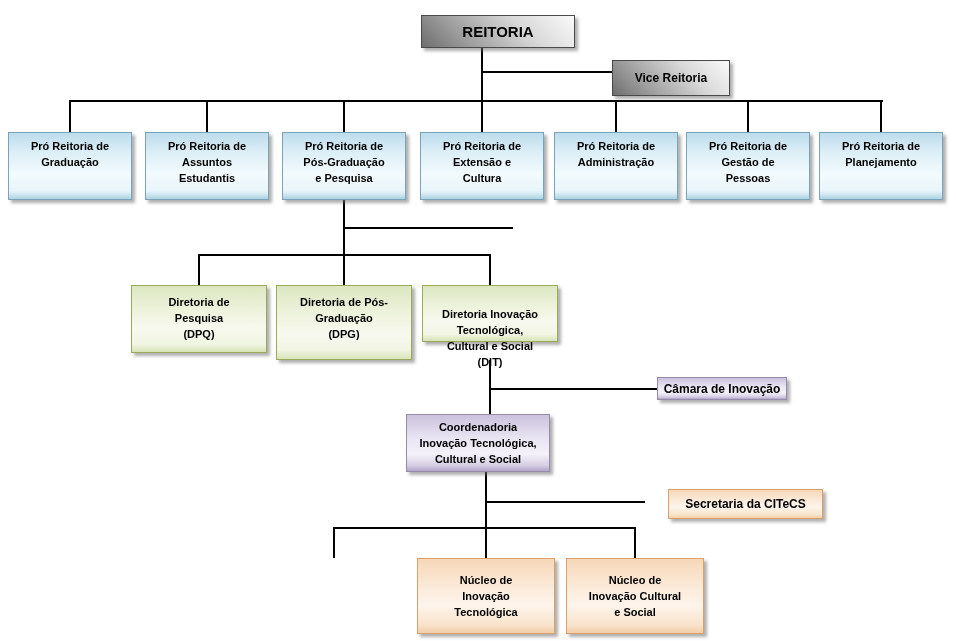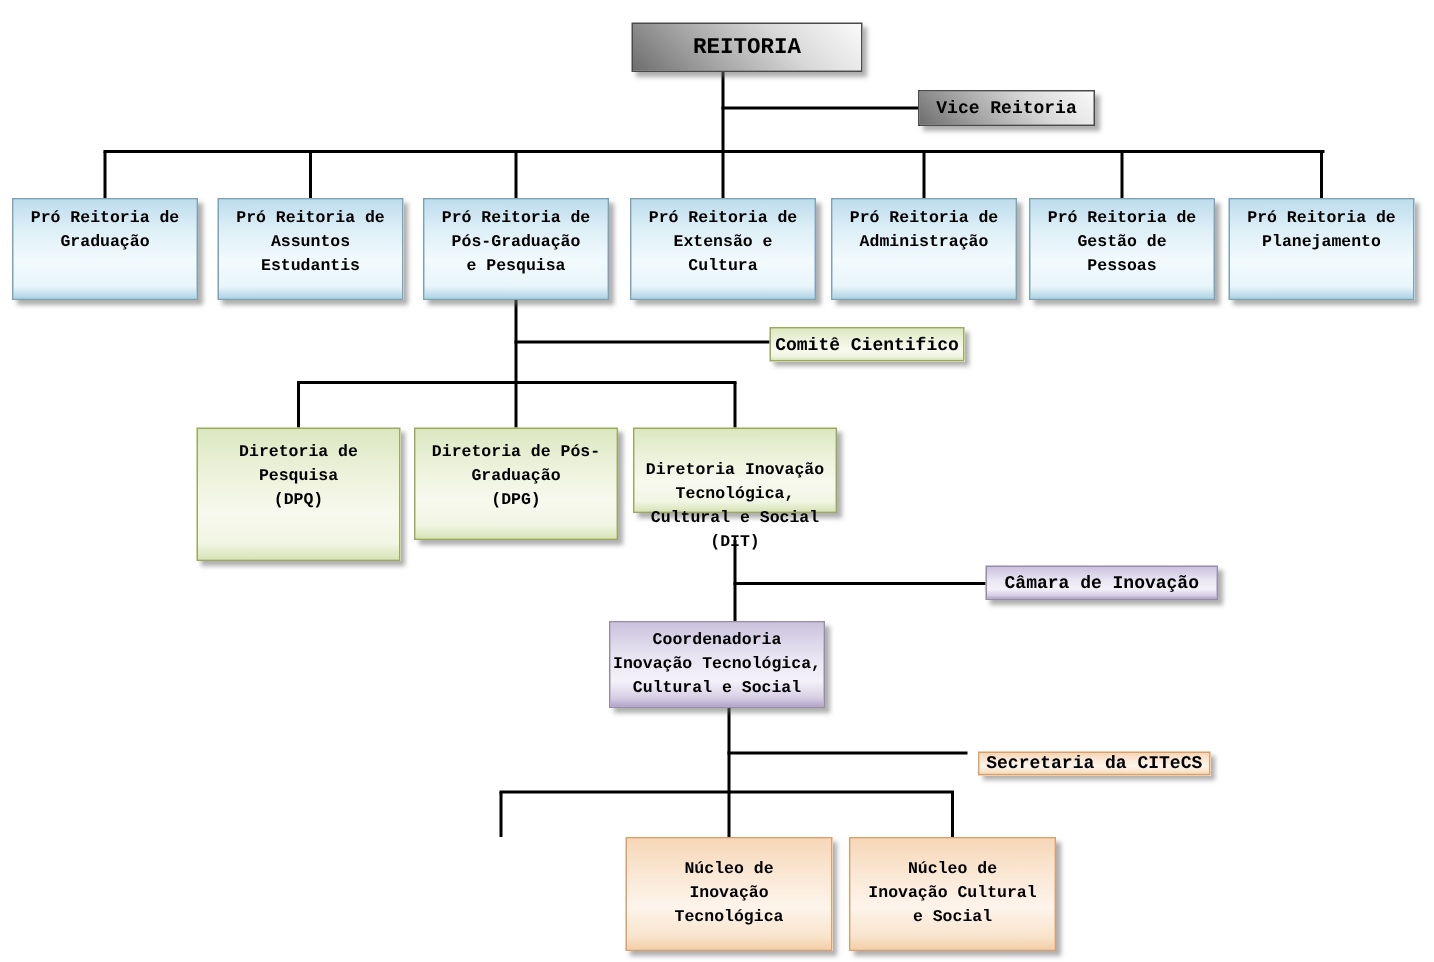--- a/index.html
+++ b/index.html
@@ -5,21 +5,20 @@
   html,body { margin:0; padding:0; background:#ffffff; }
   .canvas {
     position:relative; width:956px; height:641px; background:#ffffff;
     font-family:"Liberation Sans", sans-serif; overflow:hidden;
   }
   .box {
     position:absolute; box-sizing:border-box;
     border:1px solid #888; text-align:center; font-weight:bold; color:#000;
     font-size:11px; line-height:16px; white-space:pre-line;
     box-shadow:3px 3px 3px rgba(110,110,110,0.55);
-    font-family:Liberation Mono, monospace;
   }
   .topalign { padding-top:5px;text-align:center; }
   .centered { display:flex; align-items:center; justify-content:center; }
   .gray {
     background:linear-gradient(225deg,#fafafa 0%,#d8d8d8 35%,#9e9e9e 72%,#6e6e6e 100%);
     border-color:#4a4a4a; font-size:15px;
   }
   .blue {
     background:linear-gradient(to bottom,#bddcec 0%,#ddeff7 30%,#f2fafd 62%,#e8f5fa 88%,#aed3e3 100%);
     border-color:#7aa3b8;
@@ -66,61 +65,60 @@
   <div class="line" style="left:489px;top:388px;width:168px;height:2px;"></div>
 
   <div class="line" style="left:485px;top:472px;width:2px;height:56px;"></div>
   <div class="line" style="left:485px;top:501px;width:160px;height:2px;"></div>
   <div class="line" style="left:333px;top:527px;width:303px;height:2px;"></div>
   <div class="line" style="left:333px;top:528px;width:2px;height:30px;"></div>
   <div class="line" style="left:485px;top:528px;width:2px;height:30px;"></div>
   <div class="line" style="left:634px;top:528px;width:2px;height:30px;"></div>
 
   <div class="box gray centered" style="left:421px;top:15px;width:154px;height:33px;">REITORIA</div>
-  <div class="box gray centered tag" style="left:612px;top:60px;width:118px;height:24px;font-size:12px;">Vice Reitoria</div>
+  <div class="box gray centered tag" style="left:612px;top:60px;width:118px;height:36px;font-size:12px;">Vice Reitoria</div>
 
   <div class="box blue topalign" style="left:8px;top:132px;width:124px;height:68px;">Pró Reitoria de
 Graduação</div>
   <div class="box blue topalign" style="left:145px;top:132px;width:124px;height:68px;">Pró Reitoria de
 Assuntos
 Estudantis</div>
   <div class="box blue topalign" style="left:282px;top:132px;width:124px;height:68px;">Pró Reitoria de
 Pós-Graduação
 e Pesquisa</div>
   <div class="box blue topalign" style="left:420px;top:132px;width:124px;height:68px;">Pró Reitoria de
 Extensão e
 Cultura</div>
   <div class="box blue topalign" style="left:554px;top:132px;width:124px;height:68px;">Pró Reitoria de
 Administração</div>
   <div class="box blue topalign" style="left:686px;top:132px;width:124px;height:68px;">Pró Reitoria de
 Gestão de
 Pessoas</div>
   <div class="box blue topalign" style="left:819px;top:132px;width:124px;height:68px;">Pró Reitoria de
 Planejamento</div>
 
-  <div class="box green centered tag" style="left:513px;top:218px;width:130px;height:23px;font-size:12px;">Comitê Cientifico</div>
 
-  <div class="box green topalign" style="left:131px;top:285px;width:136px;height:89px;padding-top:8px;">Diretoria de
+  <div class="box green topalign" style="left:131px;top:285px;width:136px;height:68px;padding-top:8px;">Diretoria de
 Pesquisa
 (DPQ)</div>
   <div class="box green topalign" style="left:276px;top:285px;width:136px;height:75px;padding-top:8px;">Diretoria de Pós-
 Graduação
 (DPG)</div>
   <div class="box green topalign" style="left:422px;top:285px;width:136px;height:57px;padding-top:20px;">Diretoria Inovação
 Tecnológica,
 Cultural e Social
 (DIT)</div>
 
-  <div class="box purple centered tag" style="left:657px;top:377px;width:155px;height:23px;font-size:12px;">Câmara de Inovação</div>
+  <div class="box purple centered tag" style="left:657px;top:377px;width:130px;height:23px;font-size:12px;">Câmara de Inovação</div>
 
   <div class="box purple centered" style="left:406px;top:414px;width:144px;height:58px;">Coordenadoria
 Inovação Tecnológica,
 Cultural e Social</div>
 
-  <div class="box orange centered tag" style="left:652px;top:489px;width:155px;height:16px;font-size:12px;margin-top:12px;">Secretaria da CITeCS</div>
+  <div class="box orange centered tag" style="left:668px;top:489px;width:155px;height:30px;font-size:12px;">Secretaria da CITeCS</div>
 
   <div class="box orange centered" style="left:417px;top:558px;width:138px;height:76px;">Núcleo de
 Inovação
 Tecnológica</div>
   <div class="box orange centered" style="left:566px;top:558px;width:138px;height:76px;">Núcleo de
 Inovação Cultural
 e Social</div>
 
 </div>
 

